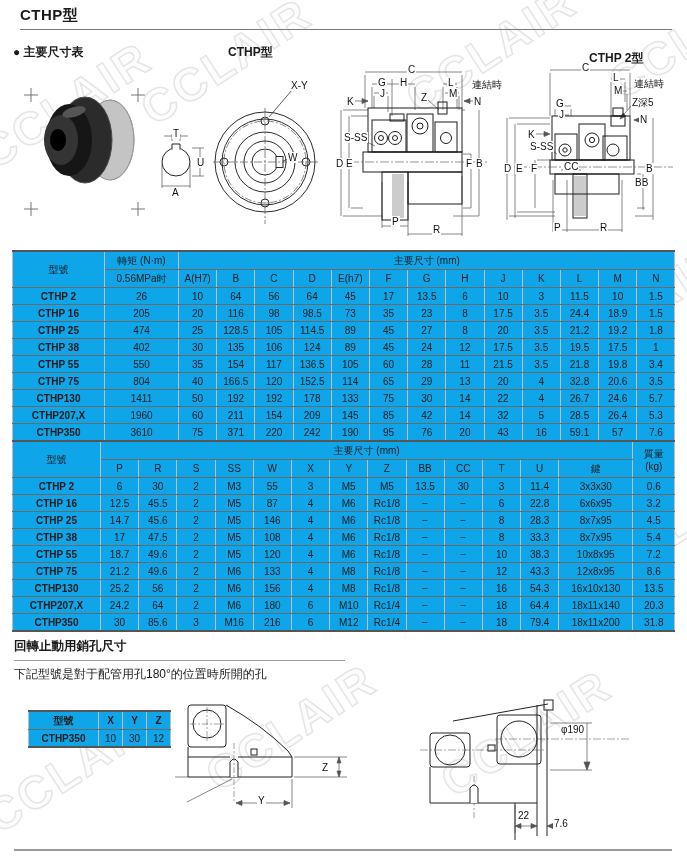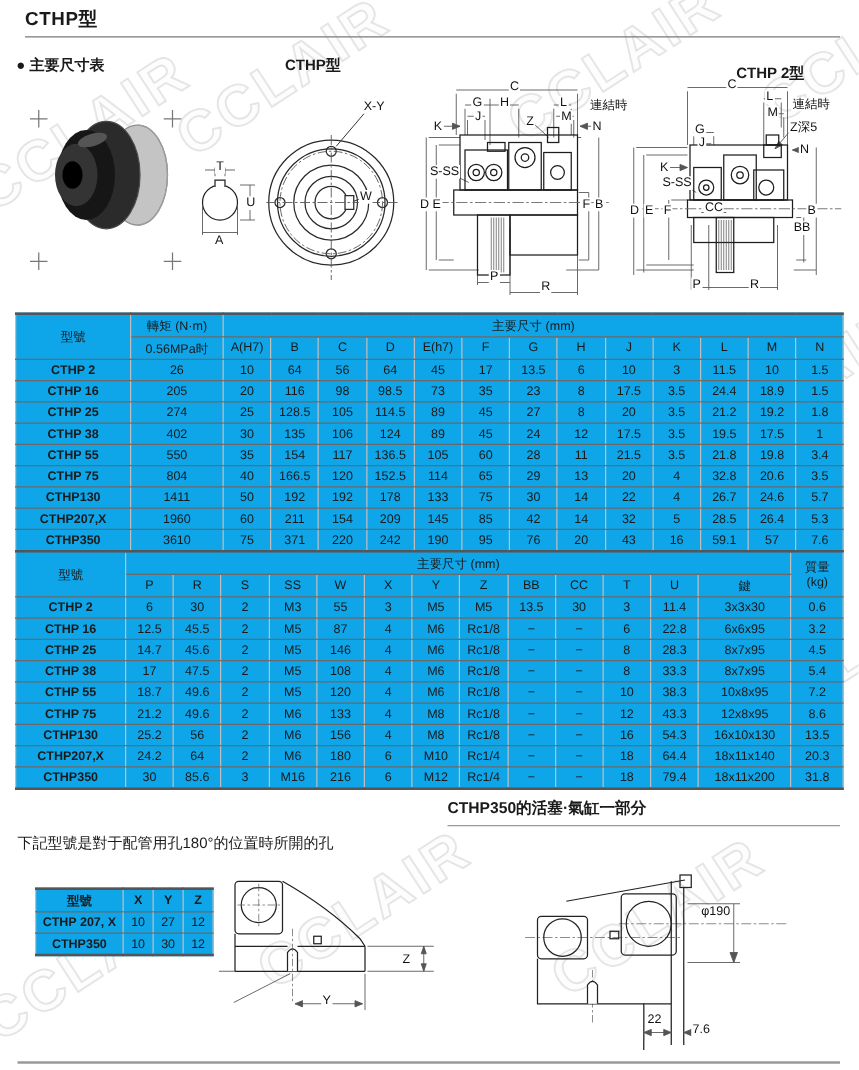--- a/index.html
+++ b/index.html
@@ -284,21 +284,21 @@
             <td>23</td>
             <td>8</td>
             <td>17.5</td>
             <td>3.5</td>
             <td>24.4</td>
             <td>18.9</td>
             <td>1.5</td>
           </tr>
           <tr>
             <td>CTHP 25</td>
-            <td>274</td>
+            <td>474</td>
             <td>25</td>
             <td>128.5</td>
             <td>105</td>
             <td>114.5</td>
             <td>89</td>
             <td>45</td>
             <td>27</td>
             <td>8</td>
             <td>20</td>
             <td>3.5</td>
@@ -593,47 +593,41 @@
             <td>−</td>
             <td>18</td>
             <td>79.4</td>
             <td>18x11x200</td>
             <td>31.8</td>
           </tr>
         </tbody>
     </table>
   </div>
 
+  <div class="sec-heading" style="left:14px;top:638px;width:331px">回轉止動用銷孔尺寸</div>
   <div class="sec-note" style="left:14px;top:666px">下記型號是對于配管用孔180°的位置時所開的孔</div>
-  <div class="sec-heading" style="left:358px;top:638px;width:314px">CTHP350的活塞·氣缸一部分</div>
 
   <div class="tbl-wrap" style="left:28px;top:710px">
     <table class="dim-table" id="pin-table" style="width:142px">
       <colgroup>
           <col style="width:70px">
           <col style="width:24px">
           <col style="width:24px">
           <col style="width:24px">
         </colgroup>
       <thead>
         <tr>
           <th>型號</th>
           <th>X</th>
           <th>Y</th>
           <th>Z</th>
         </tr>
       </thead>
       <tbody>
           <tr>
-            <td>CTHP 207, X</td>
-            <td>10</td>
-            <td>27</td>
-            <td>12</td>
-          </tr>
-          <tr>
             <td>CTHP350</td>
             <td>10</td>
             <td>30</td>
             <td>12</td>
           </tr>
         </tbody>
     </table>
   </div>
 
   <div class="fig" style="left:175px;top:698px;width:195px;height:135px">

